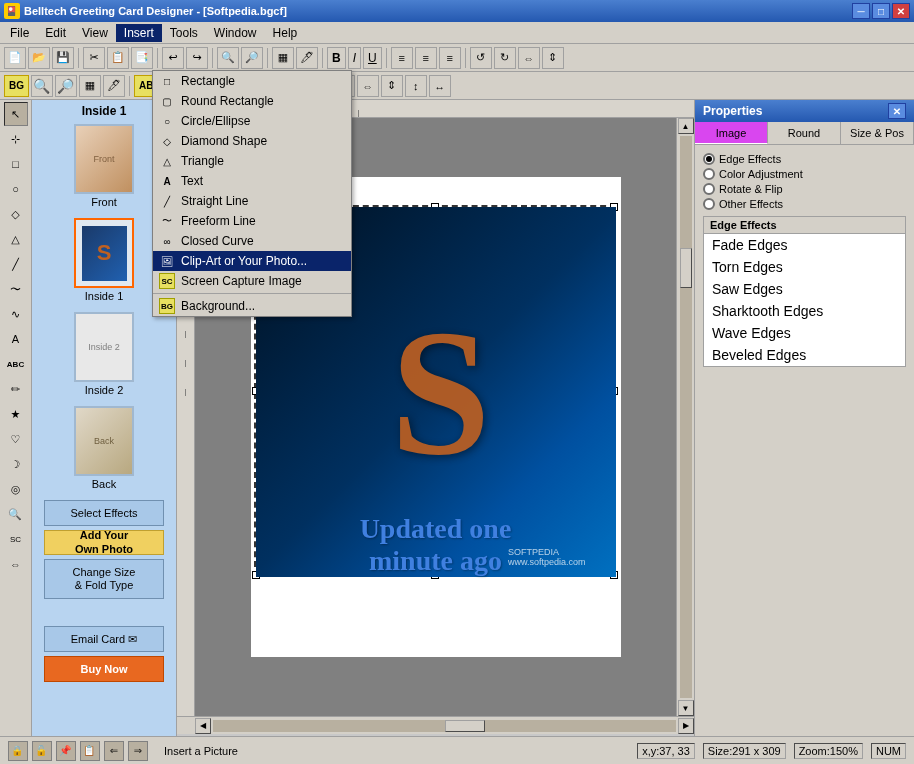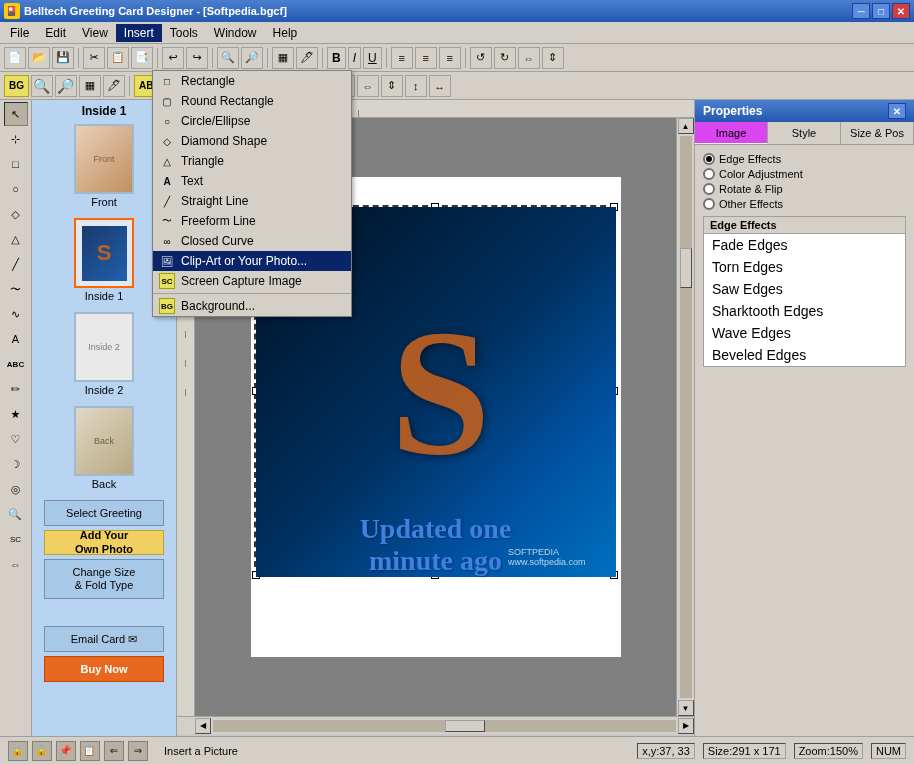--- a/index.html
+++ b/index.html
@@ -359,21 +359,21 @@
       <div class="card-label">Inside 2</div>
     </div>
 
     <div class="card-group">
       <div class="card-thumb" style="background: linear-gradient(135deg,#e0d8c8,#b8a880);">
         <span style="font-size:9px;color:#706040;">Back</span>
       </div>
       <div class="card-label">Back</div>
     </div>
 
-    <button class="sidebar-btn">Select Greeting</button>
+    <button class="sidebar-btn">Select Effects</button>
     <button class="sidebar-btn yellow" style="height:25px;line-height:1.2;">Add Your<br>Own Photo</button>
     <button class="sidebar-btn" style="height:40px;line-height:1.2;">Change Size<br>&amp; Fold Type</button>
     <button class="sidebar-btn email">Email Card ✉</button>
     <button class="sidebar-btn buynow">Buy Now</button>
   </div>
 
   <div id="canvas-area">
 
     <div id="canvas-ruler-h">
       <span class="ruler-tick">|</span>
@@ -439,21 +439,21 @@
     </div>
   </div>
 
   <div id="rightpanel">
     <div id="rightpanel-title">
       <span>Properties</span>
       <div class="title-btn">✕</div>
     </div>
     <div id="rightpanel-tabs">
       <div class="rpanel-tab active">Image</div>
-      <div class="rpanel-tab">Style</div>
+      <div class="rpanel-tab">Round</div>
       <div class="rpanel-tab">Size &amp; Pos</div>
     </div>
     <div id="rightpanel-content">
       <div class="radio-group">
         <div class="radio-item">
           <div class="radio-circle checked"></div>
           <span>Edge Effects</span>
         </div>
         <div class="radio-item">
           <div class="radio-circle"></div>
@@ -539,17 +539,17 @@
     <div class="status-icon">🔒</div>
     <div class="status-icon">🔓</div>
     <div class="status-icon">📌</div>
     <div class="status-icon">📋</div>
     <div class="status-icon">⇐</div>
     <div class="status-icon">⇒</div>
   </div>
   <div id="statusbar-msg">Insert a Picture</div>
   <div id="statusbar-right">
     <div class="status-info">x,y:37, 33</div>
-    <div class="status-info">Size:291 x 171</div>
+    <div class="status-info">Size:291 x 309</div>
     <div class="status-info">Zoom:150%</div>
     <div class="status-info">NUM</div>
   </div>
 </div>
 
 </body></html>

